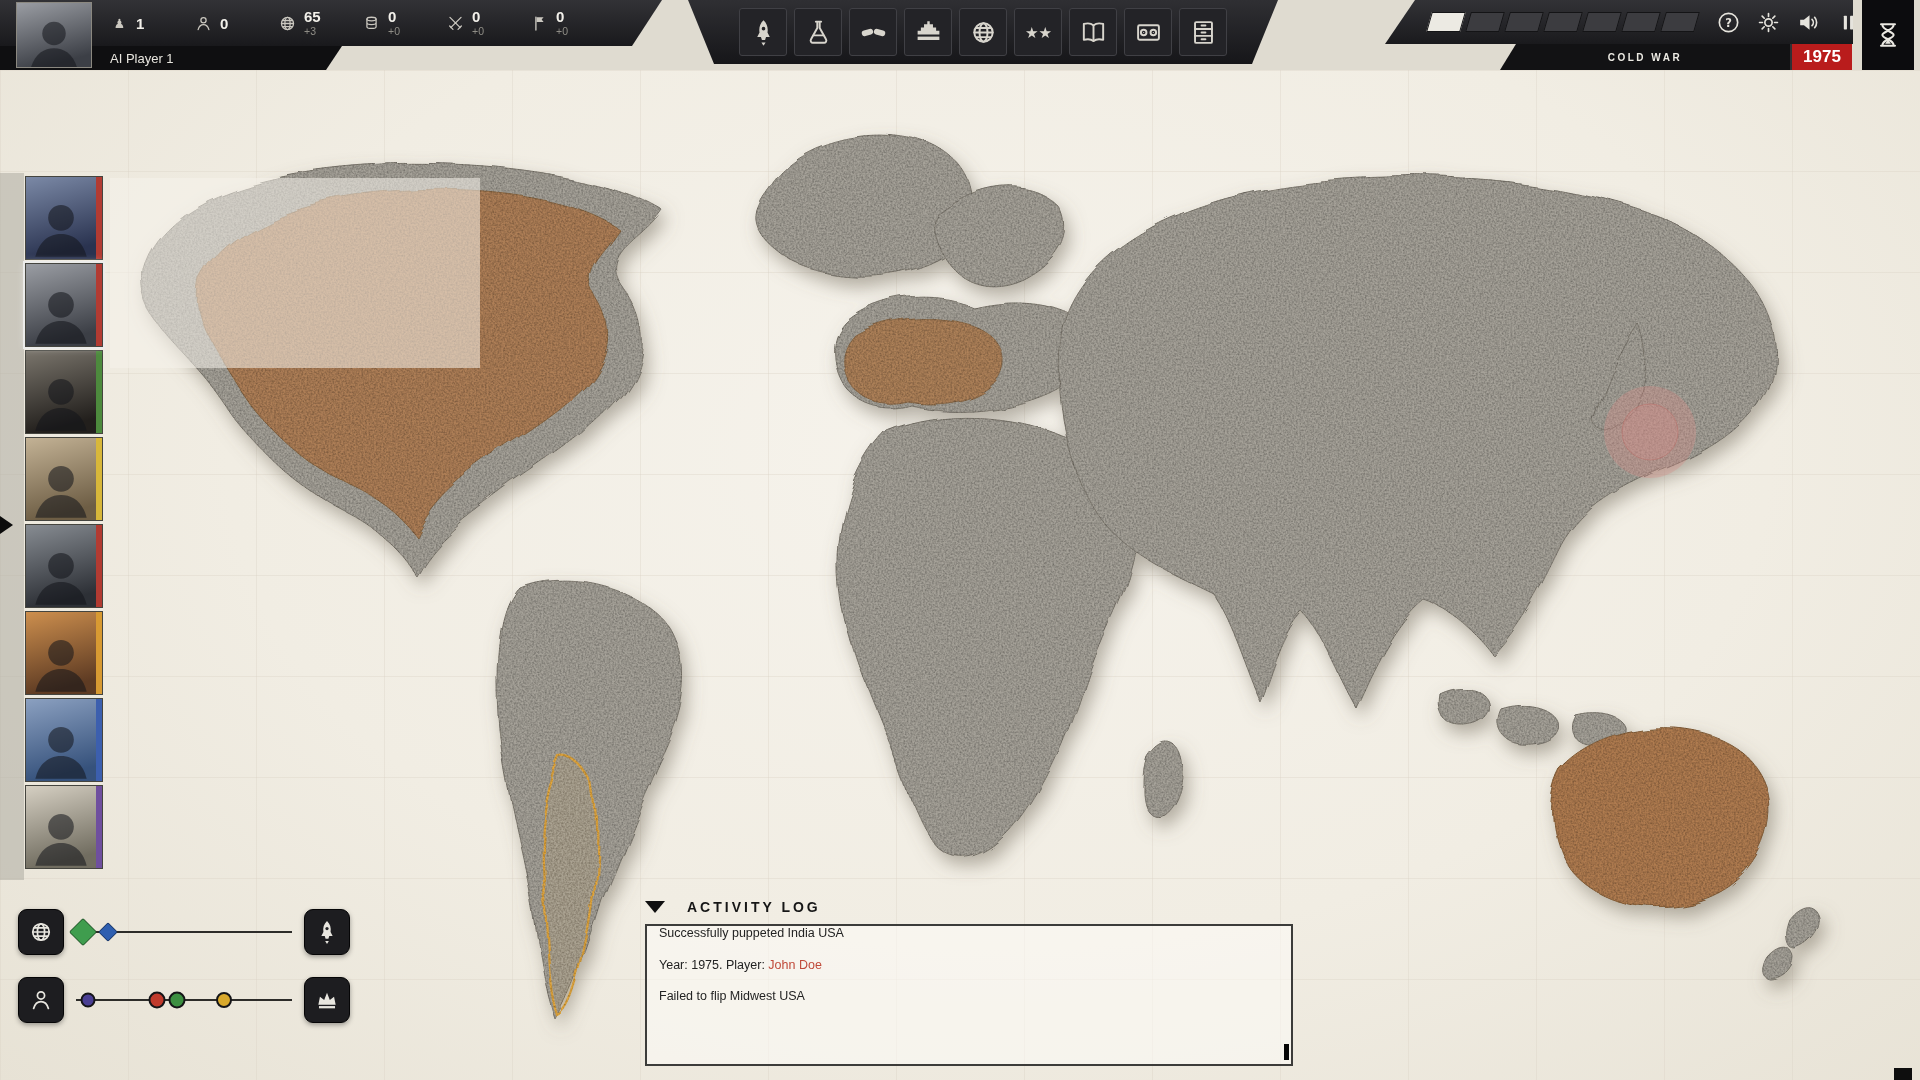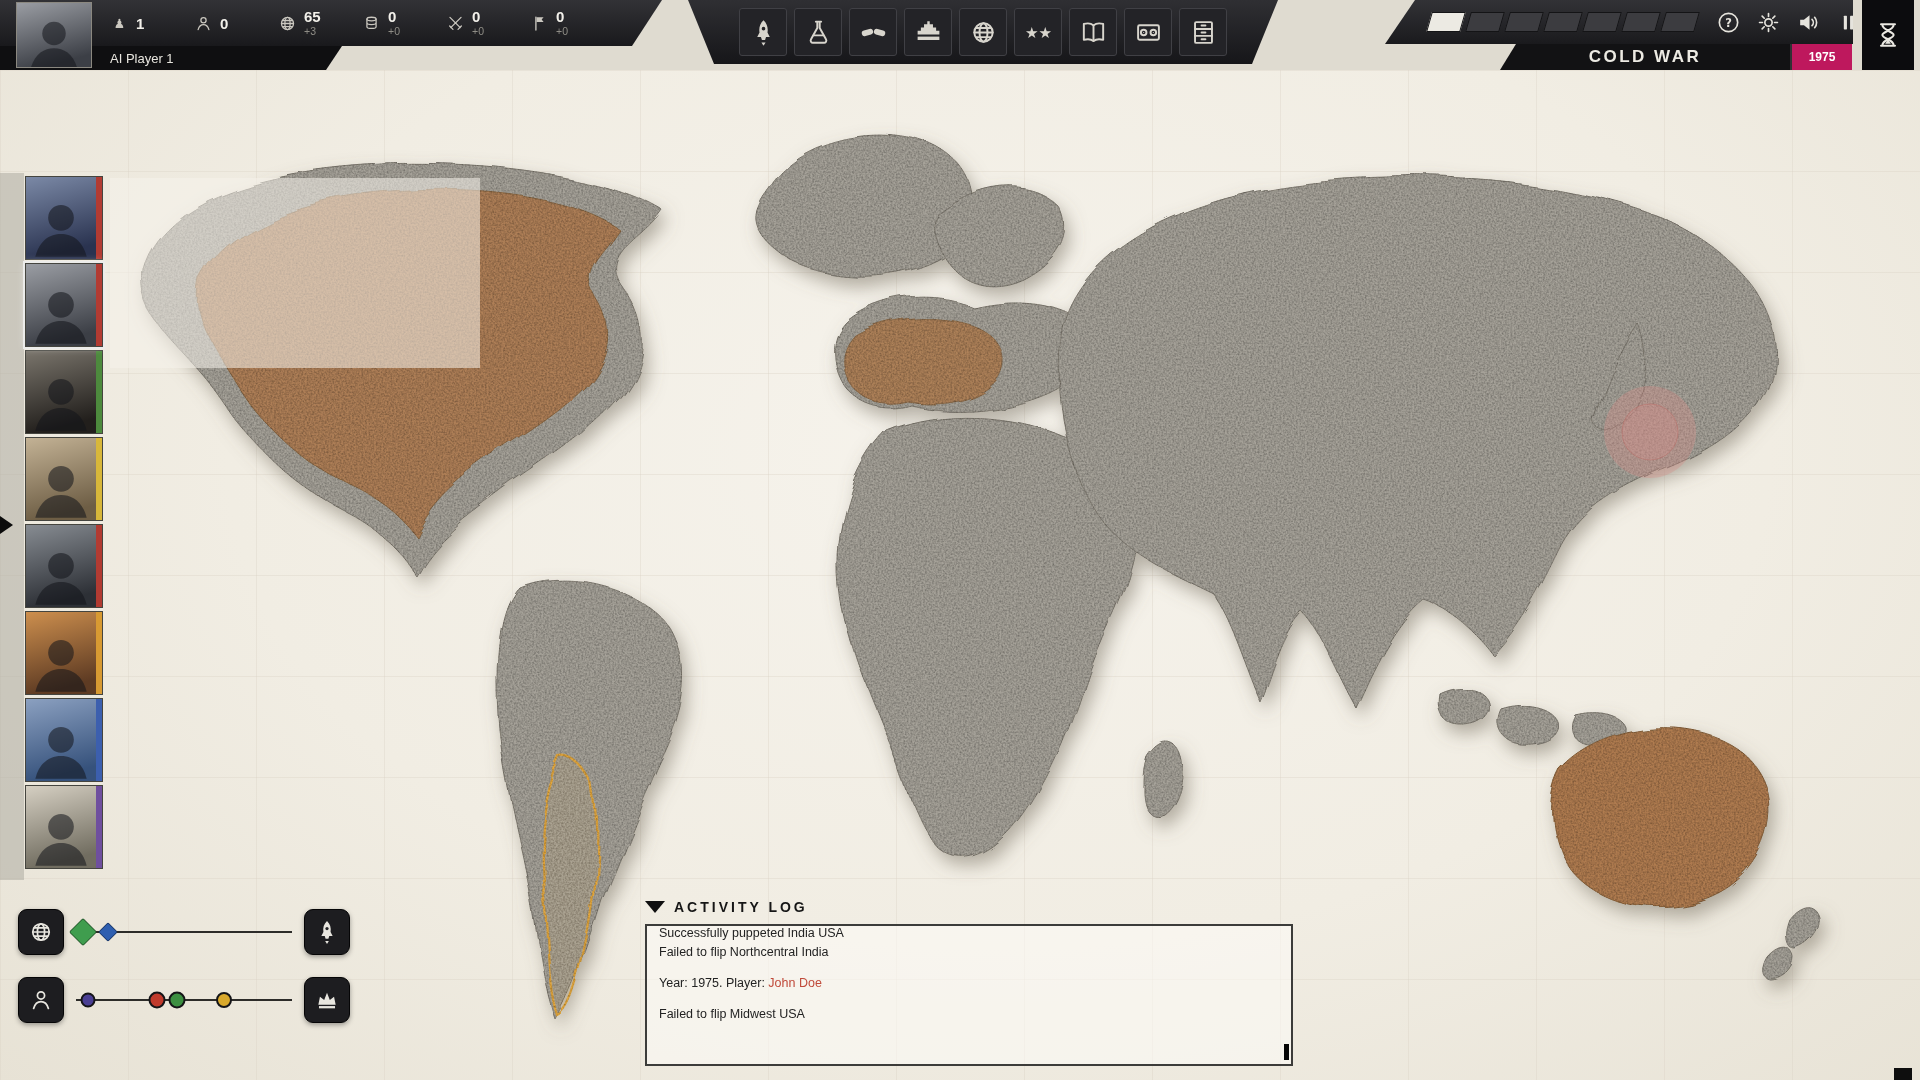--- a/index.html
+++ b/index.html
@@ -52,23 +52,23 @@
        clip-path:polygon(30px 0,100% 0,100% 100%,0 100%);display:flex;align-items:center;
        padding:0 8px 0 44px;box-shadow:0 2px 6px rgba(0,0,0,.3);}
   .segments{display:flex;gap:5px;margin-right:14px;}
   .seg{width:34px;height:20px;background:#3c3c40;border:1px solid #141416;transform:skewX(-16deg);}
   .seg.lit{background:#eceae3;}
   .circle-btn{width:34px;height:34px;background:transparent;border:none;color:#e6e4dd;
               display:flex;align-items:center;justify-content:center;cursor:pointer;}
   .circle-btn .icon{width:25px;height:25px;}
   .tr2{position:absolute;left:1500px;top:44px;width:352px;height:26px;background:#121214;
        clip-path:polygon(16px 0,100% 0,100% 100%,0 100%);display:flex;align-items:center;}
-  .era{flex:1;text-align:center;font-size:17px;letter-spacing:2.5px;color:#eceae3;font-weight:bold;}
-  .year-box{width:62px;height:100%;background:#be185d;border-left:2px solid #303034;display:flex;
-            align-items:center;justify-content:center;font-size:12px;font-weight:bold;color:#fff;}
+  .era{flex:1;text-align:center;font-size:10px;letter-spacing:2.5px;color:#eceae3;font-weight:bold;}
+  .year-box{width:62px;height:100%;background:#b91c1c;border-left:2px solid #303034;display:flex;
+            align-items:center;justify-content:center;font-size:17px;font-weight:bold;color:#fff;}
   .hourglass{position:absolute;left:1862px;top:0;width:52px;height:70px;background:#0c0c0e;border:none;
              color:#eae8e1;display:flex;align-items:center;justify-content:center;cursor:pointer;}
   .hourglass .icon{width:30px;height:30px;}
 
   
   .rail{position:absolute;left:0;top:173px;width:24px;height:707px;background:rgba(168,165,156,.5);z-index:12;}
   .leaders{position:absolute;left:25px;top:176px;display:flex;flex-direction:column;gap:3px;z-index:13;}
   .leader{position:relative;width:78px;height:84px;border:1px solid #45453f;padding:0;background:none;cursor:pointer;}
   .leader .photo{position:absolute;inset:0 6px 0 0;overflow:hidden;}
   .leader .photo svg{position:absolute;left:0;top:8px;width:100%;height:100%;}
@@ -83,21 +83,21 @@
   .mm-btn{width:46px;height:46px;background:#1d1d20;border:1px solid #050506;border-radius:9px;color:#e8e6df;
           display:flex;align-items:center;justify-content:center;cursor:pointer;box-shadow:0 2px 5px rgba(0,0,0,.35);}
   .mm-btn .icon{width:26px;height:26px;}
   .mm-track{position:relative;flex:1;height:46px;}
   .mm-track::before{content:"";position:absolute;left:4px;right:4px;top:50%;height:2px;margin-top:-1px;background:#2d2c29;}
   .marker{position:absolute;top:50%;}
   .marker.diamond{transform:translate(-50%,-50%) rotate(45deg);border:1px solid rgba(0,0,0,.35);border-radius:2px;}
   .marker.dot{transform:translate(-50%,-50%);border-radius:50%;border:2px solid #151518;}
 
   
-  .activity-header{position:absolute;left:645px;top:899px;display:flex;align-items:center;gap:9px;z-index:15;cursor:pointer;}
+  .activity-header{position:absolute;left:645px;top:899px;display:flex;align-items:center;gap:22px;z-index:15;cursor:pointer;}
   .tri{width:0;height:0;border-left:10px solid transparent;border-right:10px solid transparent;border-top:12px solid #101010;}
   .activity-title{font-size:14px;font-weight:bold;letter-spacing:3px;color:#161616;}
   .activity-box{position:absolute;left:645px;top:924px;width:648px;height:142px;border:2px solid #3c3c3a;
                 background:rgba(253,252,248,.55);z-index:15;overflow:hidden;padding:2px 12px 6px;}
   .log-lines{margin-top:-4px;}
   .log-line{font-size:12.5px;line-height:1.28;color:#232323;padding:1.2px 0;}
   .log-line.spacer{height:13px;}
   .log-player{font-weight:normal;}
   .scroll-thumb{position:absolute;right:2px;bottom:4px;width:5px;height:16px;background:#050505;}
 
@@ -537,23 +537,20 @@
   <div class="activity-header">
     <span class="tri"></span>
     <span class="activity-title">ACTIVITY LOG</span>
   </div>
   <section class="activity-box">
     <div class="log-lines" id="log-lines">
   <div class="log-line">
     <span class="log-text">Successfully puppeted India USA</span>
   </div>
 
-  <div class="log-line">
-    <span class="log-text">Failed to flip Northcentral India</span>
-  </div>
 
   <div class="log-line spacer">
     
   </div>
 
   <div class="log-line">
     <span class="log-text">Year: 1975. Player: </span><span class="log-player" style="color: rgb(192, 74, 58);">John Doe</span>
   </div>
 
   <div class="log-line spacer">

